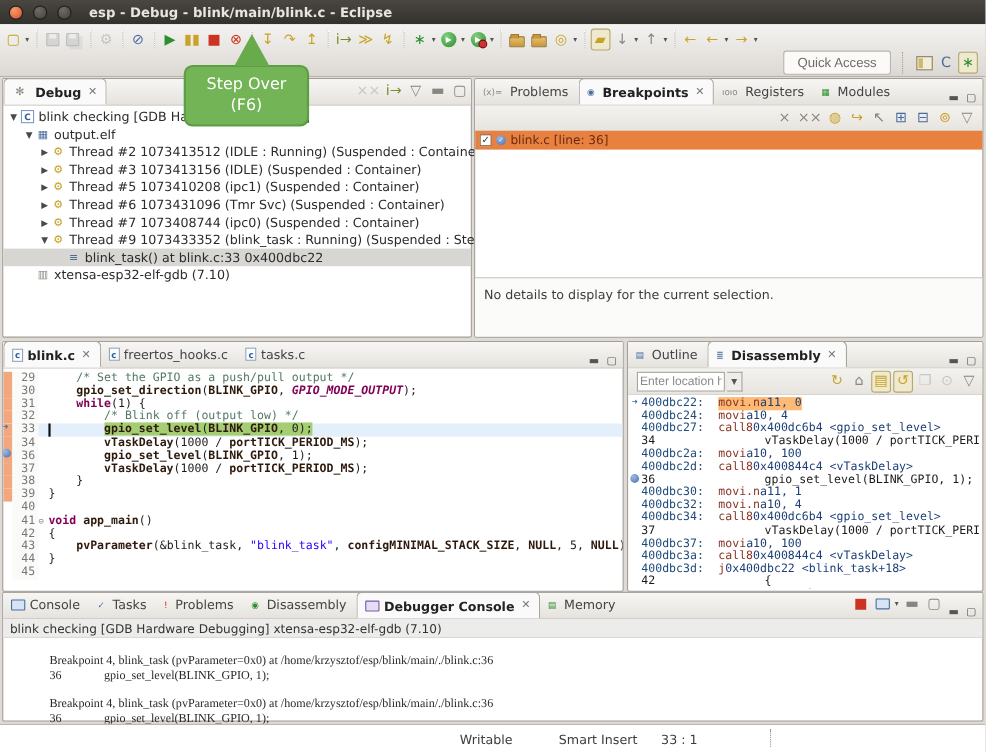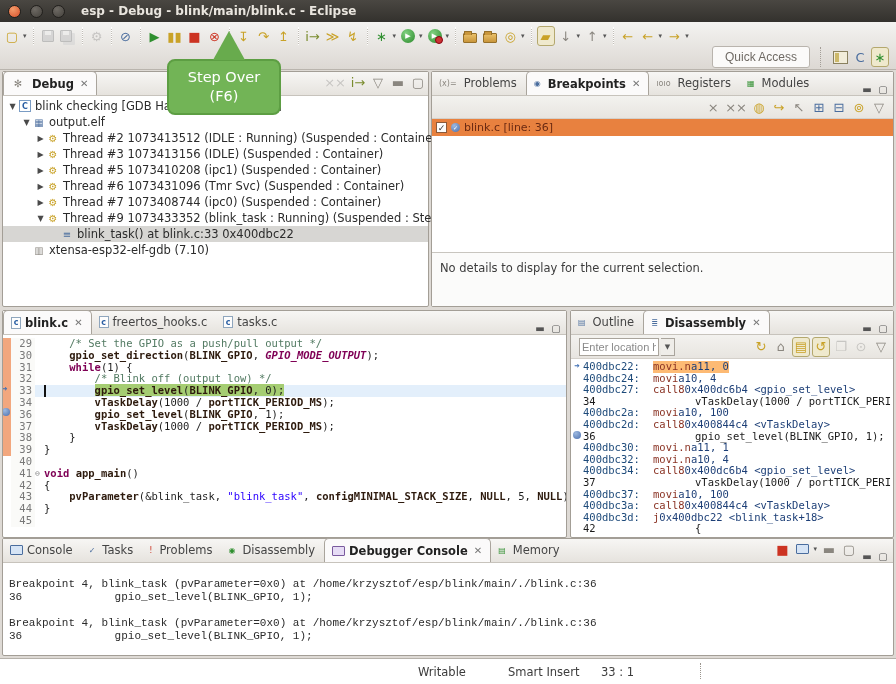--- a/index.html
+++ b/index.html
@@ -117,22 +117,22 @@
   .daddr { color:#1d4a7a; width:70px; flex:none; }
   .dop { color:#8a3324; width:56px; flex:none; }
   .darg { color:#1d3f77; }
   .dsrc { color:#1a1a1a; }
   .dis-cur { background:#fdba74; }
 
   
   #console-panel { left:2px; top:538px; width:892px; height:118px; }
   .con-header { height:17px; background:#ececea; border-bottom:1px solid #dcd9d4; padding:2px 6px;
     font-size:11px; color:#333; }
-  .con-body { font-family:Liberation Mono, monospace; font-size:11px; line-height:13px;
-    padding:2px 6px; white-space:pre; }
+  .con-body { font-family:Liberation Serif, serif; font-size:11px; line-height:13px;
+    padding:2px 6px; white-space:pre;margin-left:36px; }
 
   
   .statusbar { position:absolute; left:0; top:658px; width:896px; height:26px; background:#ffffff;
     border-top:1px solid #b5b1aa; font-size:11.5px; color:#3c3c3c; }
   .sb-item { position:absolute; top:6px; }
   .sb-sep { position:absolute; top:4px; height:16px; border-left:1px dotted #9a958e; }
 
   
   .steptip { position:absolute; left:167px; top:59px; width:114px; height:56px; background:#72b456;
     border:2px solid #5d9e43; border-radius:8px; color:#fff; display:flex; flex-direction:column;
@@ -644,20 +644,21 @@
         <span class="tbi">
           <span class="gray">▬</span>
         </span>
         <span class="tbi">
           <span class="gray">▢</span>
         </span>
       </div>
       <span class="hdr-btn">▬</span>
       <span class="hdr-btn" style="margin-right: 2px;">▢</span>
     </div>
+  <div class="con-header">blink checking [GDB Hardware Debugging] xtensa-esp32-elf-gdb (7.10)</div>
   <div class="con-body" id="console-body"><div style="min-height: 13px;"></div><div style="min-height: 13px;">Breakpoint 4, blink_task (pvParameter=0x0) at /home/krzysztof/esp/blink/main/./blink.c:36</div><div style="min-height: 13px;">36              gpio_set_level(BLINK_GPIO, 1);</div><div style="min-height: 13px;"></div><div style="min-height: 13px;">Breakpoint 4, blink_task (pvParameter=0x0) at /home/krzysztof/esp/blink/main/./blink.c:36</div><div style="min-height: 13px;">36              gpio_set_level(BLINK_GPIO, 1);</div></div>
 </div>
 
 <div class="statusbar">
   <span class="sb-item" style="left:418px">Writable</span>
   <span class="sb-item" style="left:508px">Smart Insert</span>
   <span class="sb-item" style="left:601px">33 : 1</span>
   <span class="sb-sep" style="left:700px"></span>
 </div>
 

